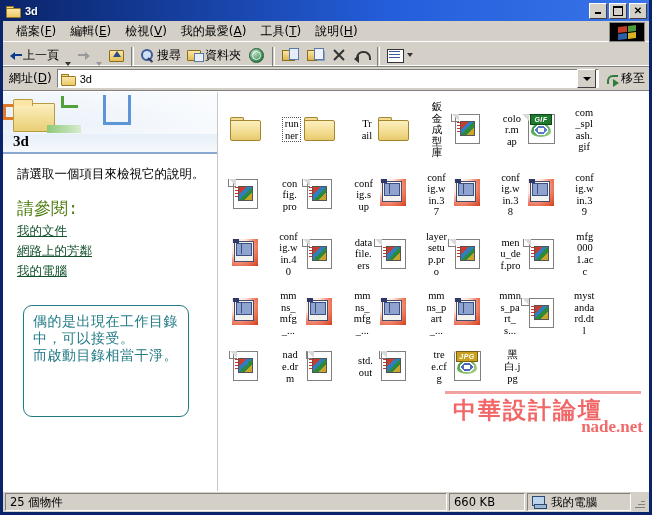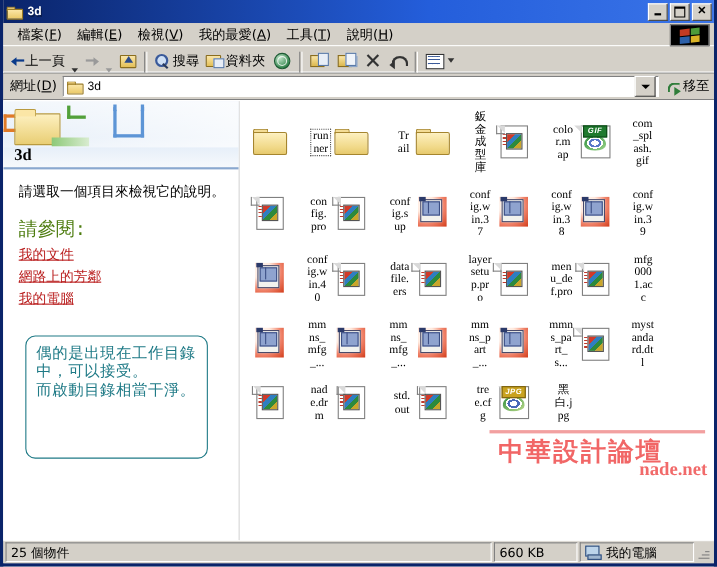--- a/index.html
+++ b/index.html
@@ -198,21 +198,21 @@
     background:linear-gradient(to right,rgba(255,255,255,.25),rgba(255,255,255,.75));}
   .tp-title{
     position:absolute;left:10px;bottom:2px;font-size:15px;font-weight:bold;color:#000;
     font-family:"Liberation Serif","DejaVu Serif",serif;
   }
   .tp-content{padding:12px 12px 6px 14px;}
   .tp-line{font-size:12.5px;color:#000;margin-bottom:14px;line-height:1.35;
     font-family:Liberation Sans, sans-serif;}
   .tp-sub{font-size:17px;color:#4d7c0f;margin-bottom:3px;
     font-family:Liberation Mono, monospace;}
-  .tp-link{font-size:12.5px;color:#b91c1c;text-decoration:underline;display:block;margin-bottom:3px;
+  .tp-link{font-size:12.5px;color:#14532d;text-decoration:underline;display:block;margin-bottom:3px;
     font-family:"DejaVu Sans","Liberation Sans",sans-serif;cursor:pointer;}
 
   
   .callout{
     position:absolute;left:20px;top:213px;width:166px;min-height:112px;
     border:1px solid #1f7a86;border-radius:9px;background:#fff;
     padding:7px 9px;box-sizing:border-box;
   }
   .callout p{
     margin:0;color:#1f7a86;font-size:14px;line-height:1.22;letter-spacing:.5px;

